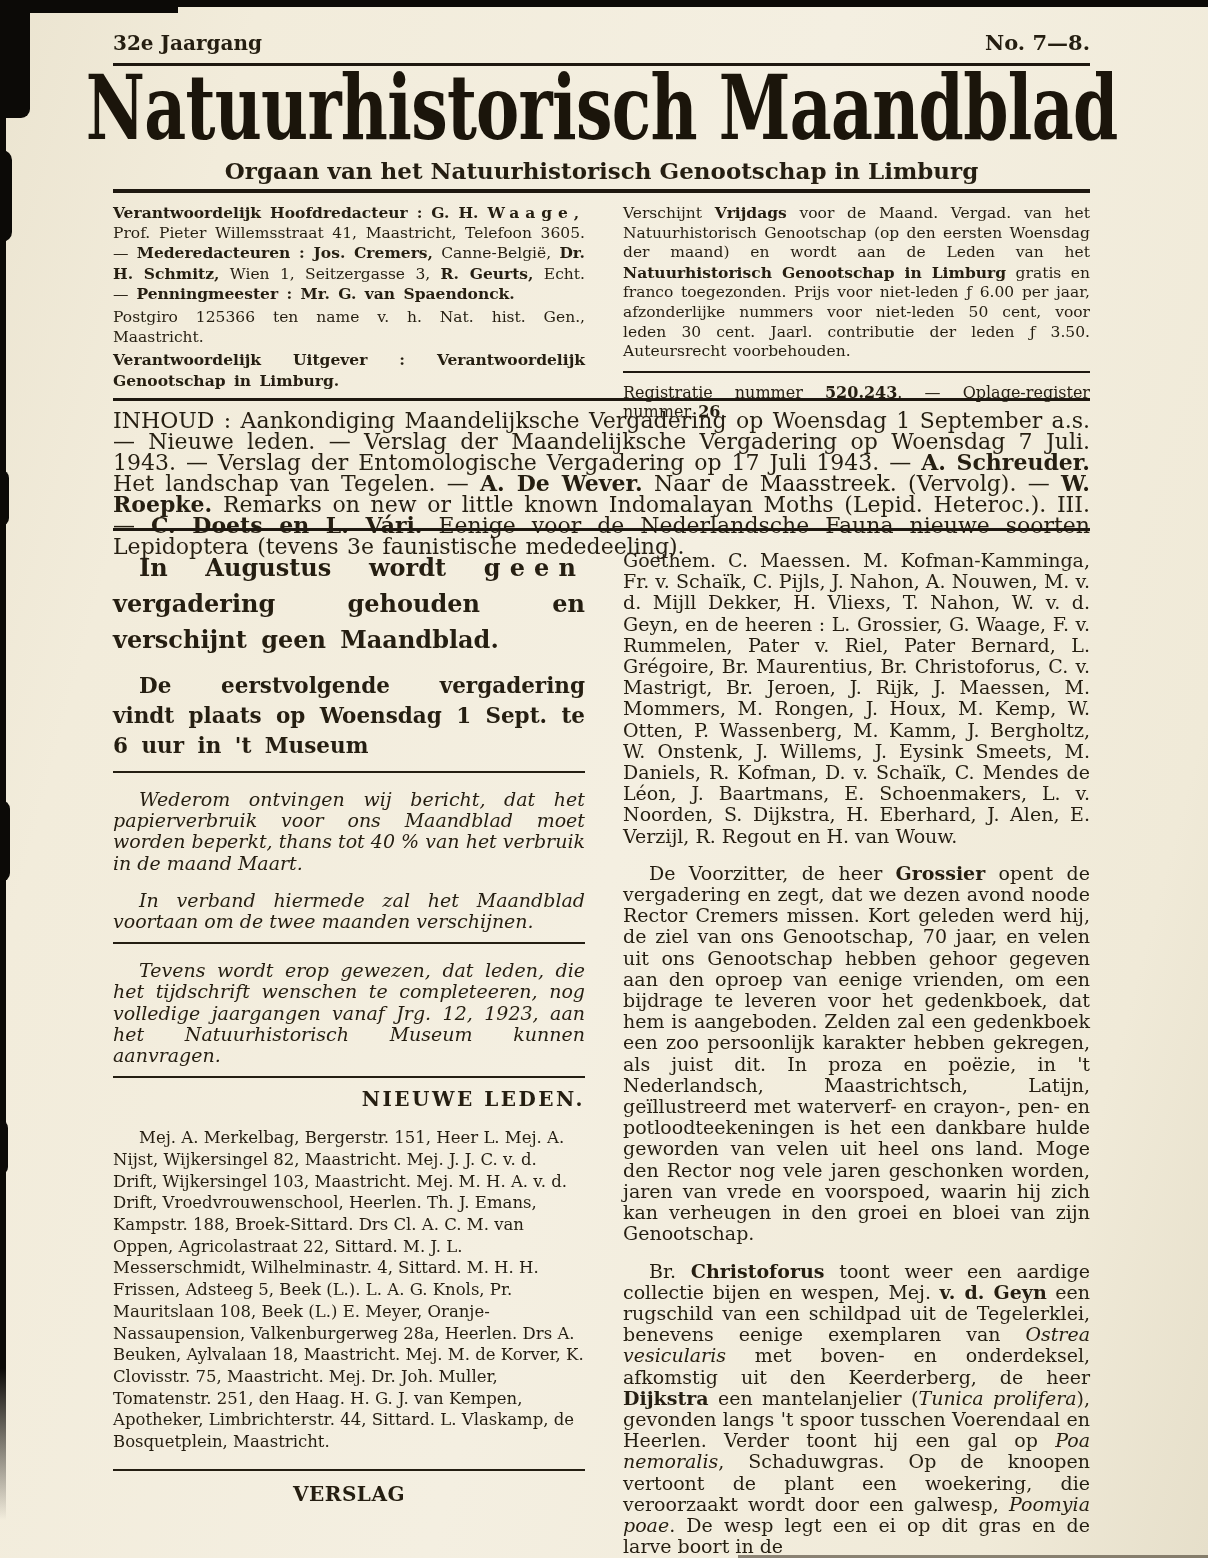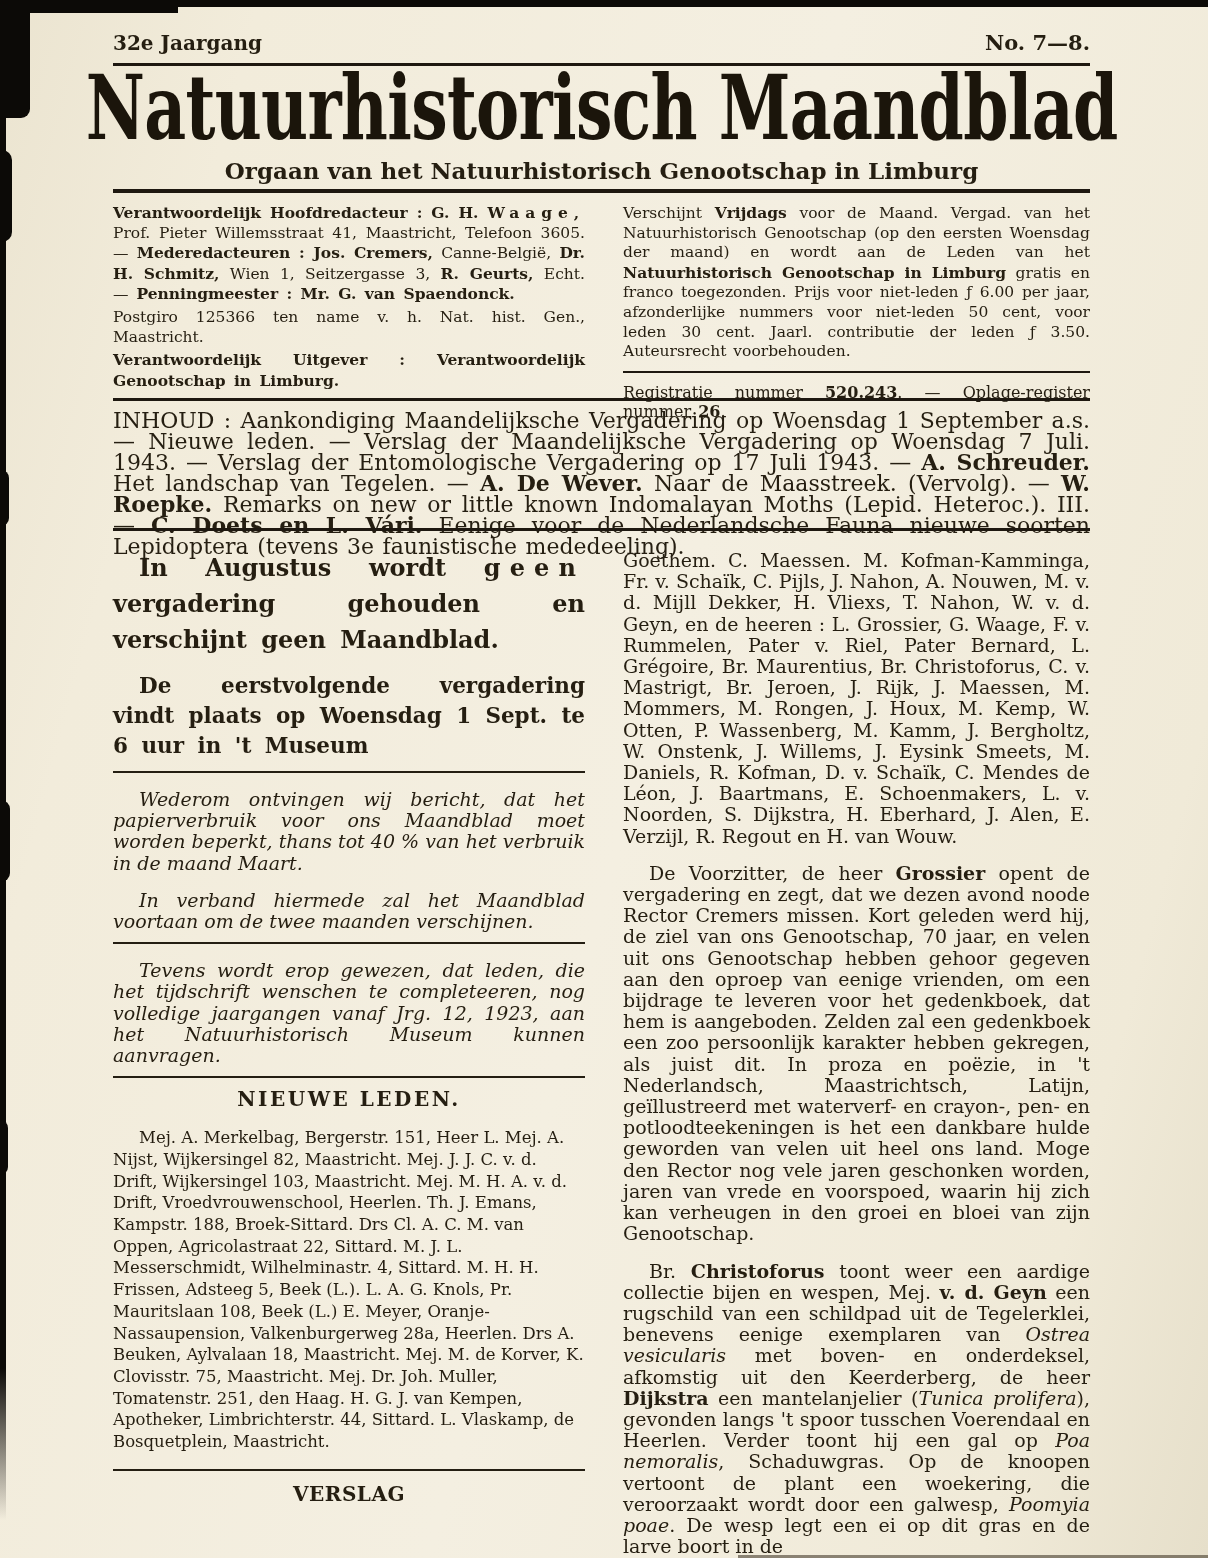--- a/index.html
+++ b/index.html
@@ -59,21 +59,21 @@
   
   .col { position:absolute; top:550px; }
   .col-left { left:113px; width:472px; }
   .col-right { left:623px; width:467px; }
   .body-p { font-size:19px; line-height:21.2px; margin:0; text-align:justify; }
   .indent { text-indent:26px;margin-top:16px; }
   .announce { font-size:24px; line-height:36px; font-weight:bold;
     text-align:justify; text-indent:26px; margin:0; word-spacing:6px; }
   .announce2 { margin-top:13px; font-size:21.5px; line-height:30px; }
   .col-rule { height:2px; background:#241e12; margin:10px 0 9px; }
-  .section-head { font-size:20px; font-weight:bold; text-align:center;
+  .section-head { font-size:20px; font-weight:bold; text-align:right;
     margin:8px 0 10px; letter-spacing:2.5px; }
   .members { font-size:16.5px; line-height:21.7px; }
   .verslag-head { font-size:20px; line-height:26px; font-weight:bold;
     text-align:center; margin:10px 0 12px; letter-spacing:.5px; }
   .vh-line { display:block; }
 </style>
 </head>
 <body>
 
 <div class="sheet">

